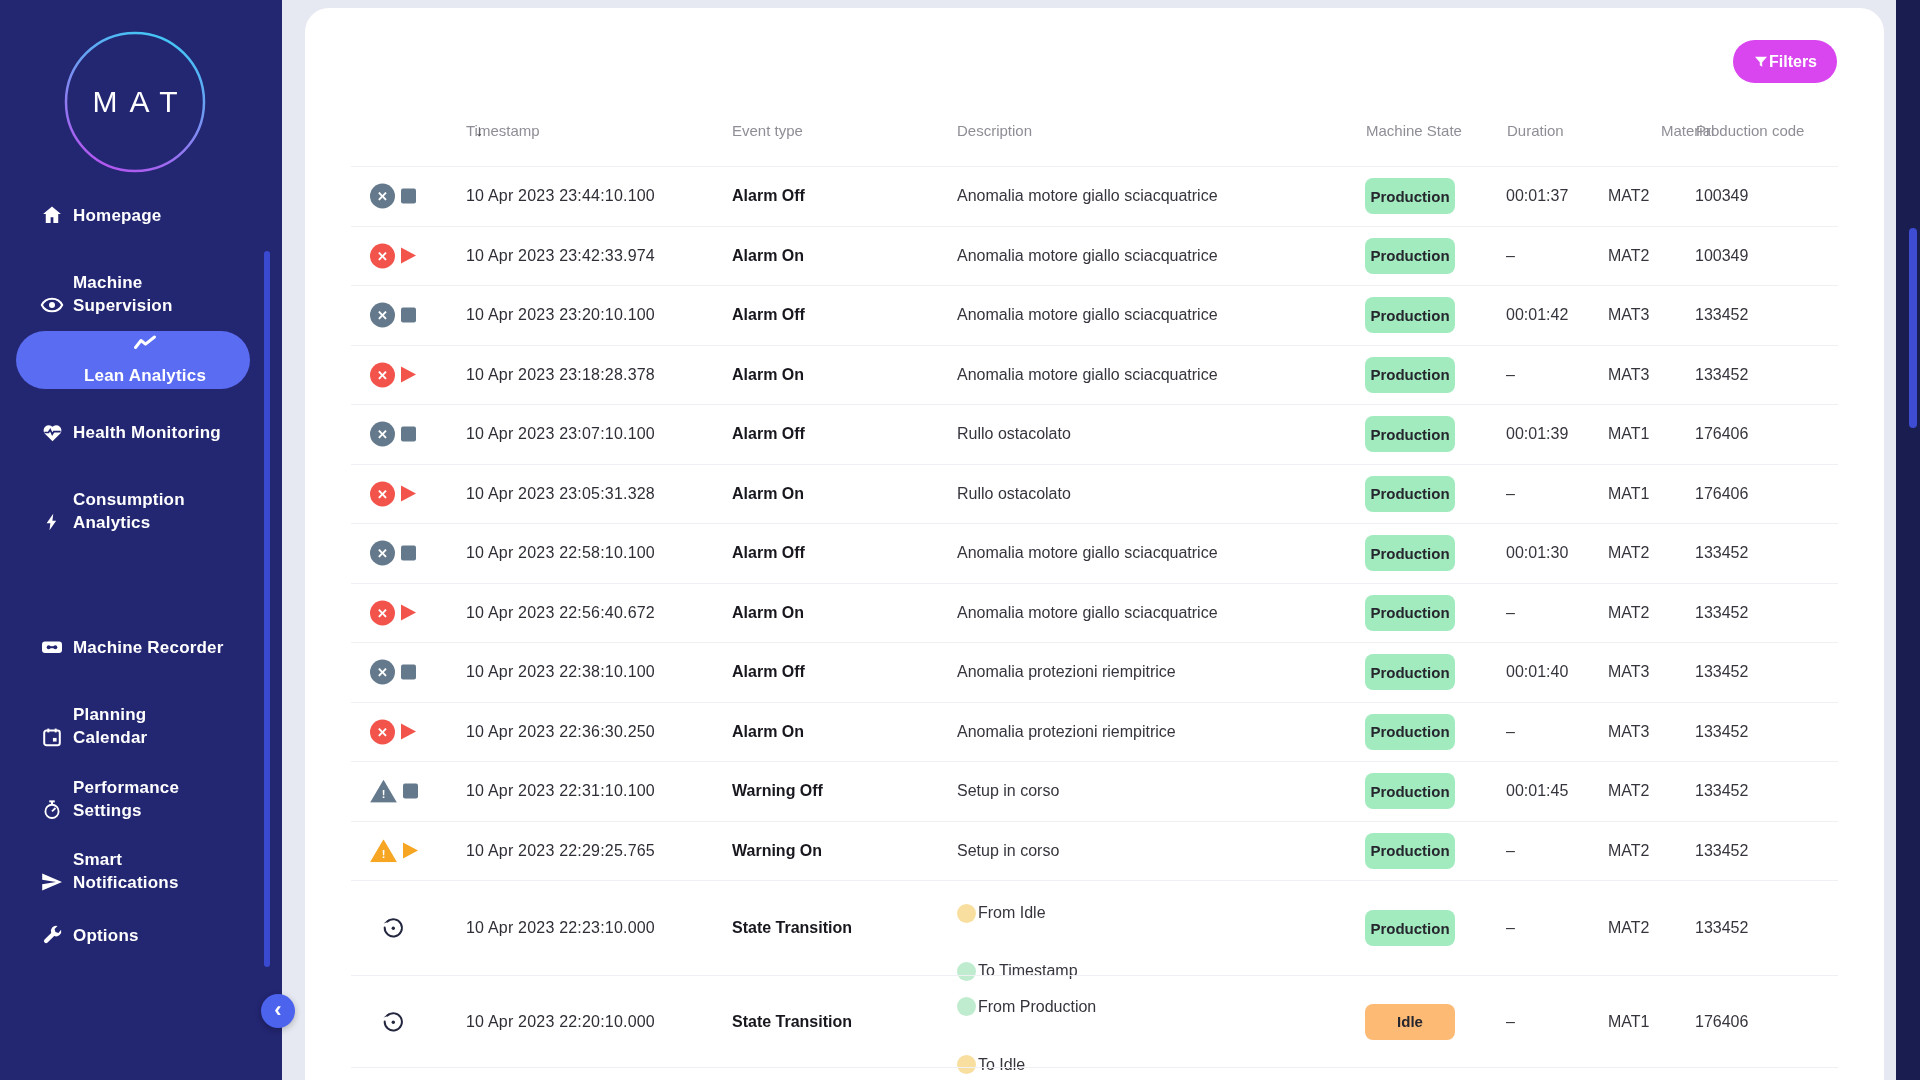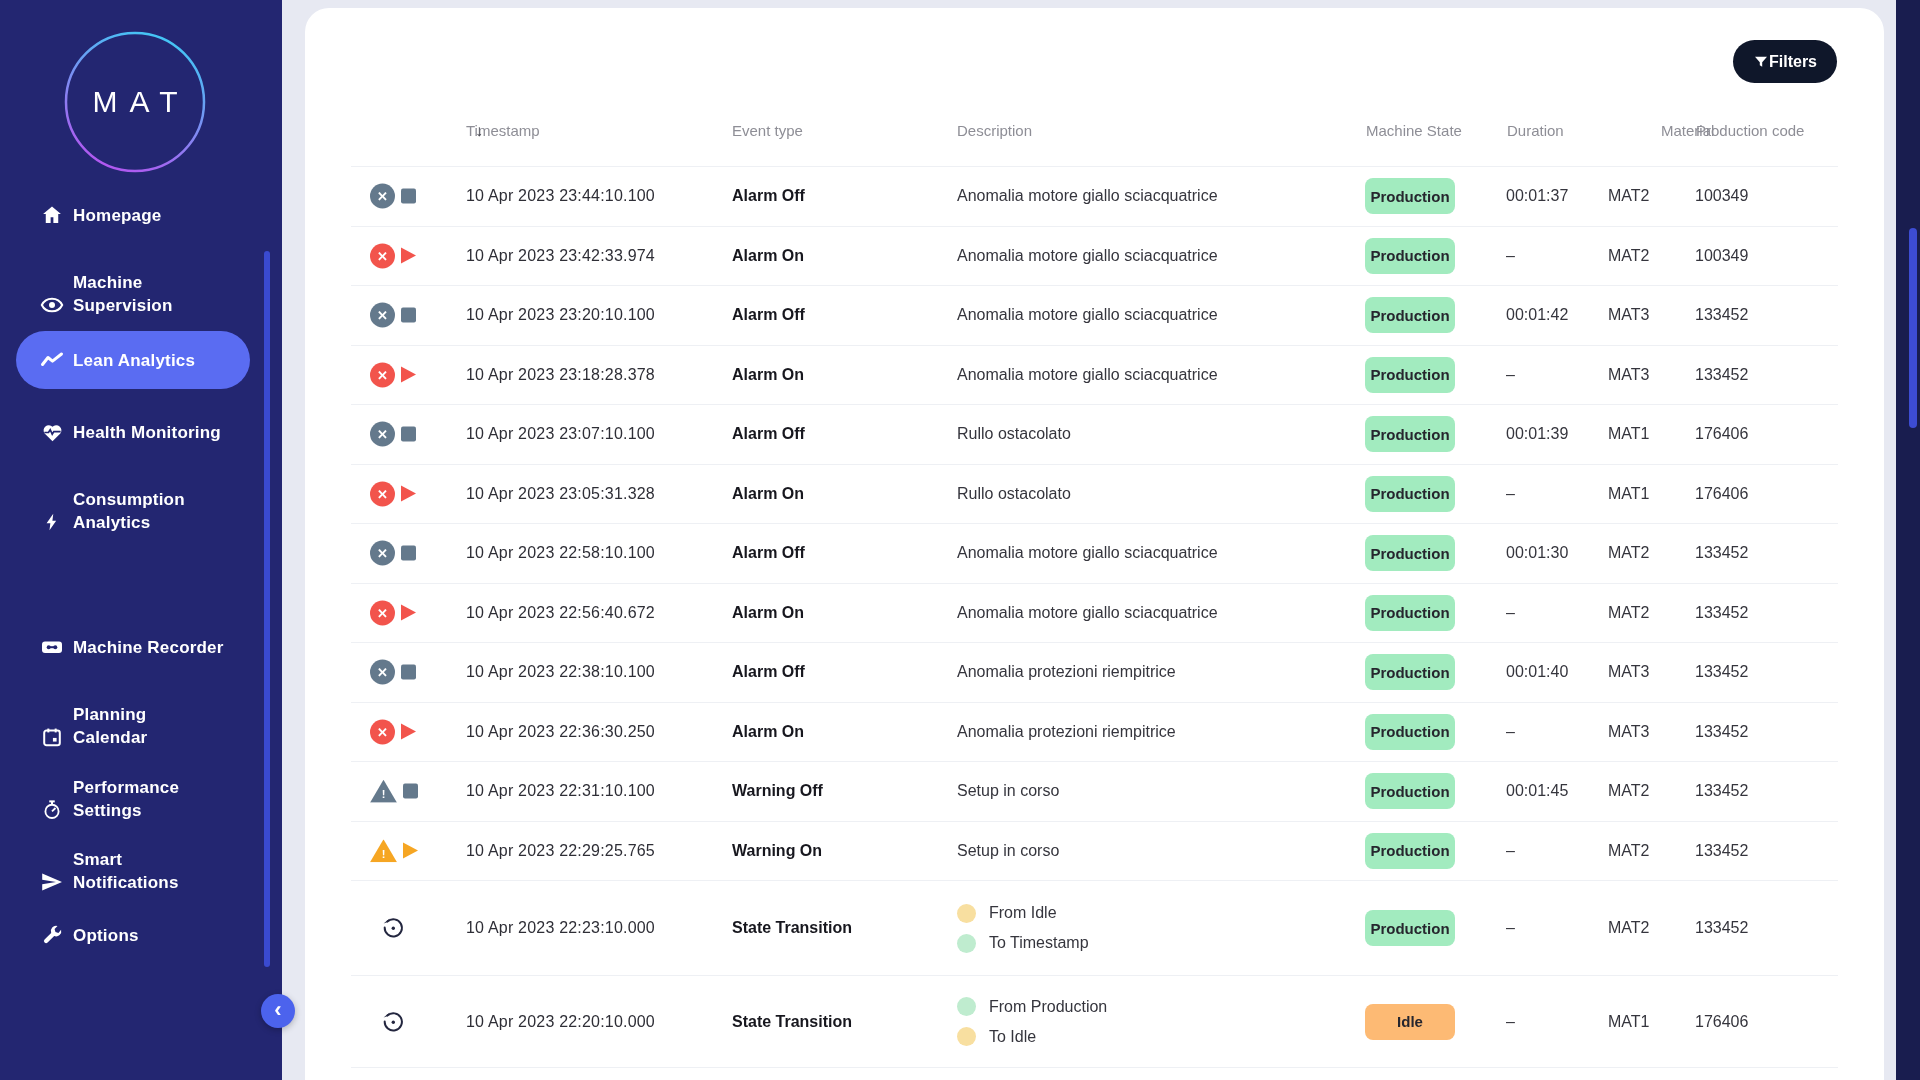--- a/index.html
+++ b/index.html
@@ -8,35 +8,35 @@
 
   
   .sidebar { position:absolute; left:0; top:0; width:282px; height:1080px; background:#232671; z-index:2; }
   .side-scrollbar { position:absolute; left:264px; top:251px; width:6px; height:716px; background:#3a4ad0; border-radius:3px; }
   .logo-wrap { position:absolute; left:63px; top:30px; width:144px; height:144px; }
   .nav-item { position:absolute; left:16px; width:234px; display:flex; align-items:center; gap:9px; padding-left:24px; color:#fff; cursor:pointer; }
   .nav-item .nicon { width:24px; height:24px; flex:0 0 24px; display:flex; align-items:center; justify-content:center; }
   .nav-item .nlabel { font-size:17px; font-weight:700; line-height:23px; white-space:pre-line; letter-spacing:.2px; }
   .nav-item.one { height:44px; }
   .nav-item.two { height:60px;align-items:flex-end; }
-  .nav-item.active { background:#5a6cf2; border-radius:29px; height:58px; }
+  .nav-item.active { background:#5a6cf2; border-radius:29px; height:58px;flex-direction:column; }
   .i0{top:193px}.i1{top:257px}.i2{top:331px}.i3{top:410px}.i4{top:474px}.i5{top:553px}
   .i6{top:625px}.i7{top:689px}.i8{top:762px}.i9{top:834px}.i10{top:913px}
   .device-card { position:absolute; left:24px; top:982px; width:220px; height:82px; background:#3b4290; border-radius:14px; padding:14px 20px; cursor:pointer; }
   .device-card .dlabel { font-size:13px; color:#c9cef1; }
   .device-card .dvalue { font-size:16.5px; color:#ffffff; margin-top:7px; }
   .collapse-btn { position:absolute; left:261px; top:994px; width:34px; height:34px; border-radius:50%;
     background:#4c63ed; color:#fff; display:flex; align-items:center; justify-content:center; z-index:5;
     cursor:pointer; box-shadow:0 2px 6px rgba(0,0,0,.25); }
   .collapse-btn::after { content:"‹"; font-size:22px; font-weight:700; line-height:1; margin-top:-3px; }
 
   
   .main-card { position:absolute; left:305px; top:8px; width:1579px; height:1072px; background:#fff; border-radius:24px 24px 0 0; z-index:1; }
   .filters-btn { position:absolute; left:1428px; top:32px; width:104px; height:43px; border-radius:22px; border:none;
-    background:#0f172a; color:#fff; font-family:inherit; font-size:16px; font-weight:700;
+    background:#d946ef; color:#fff; font-family:inherit; font-size:16px; font-weight:700;
     display:flex; align-items:center; justify-content:center; gap:0; cursor:pointer; }
 
   
   .thead { position:absolute; left:0; top:114px; width:100%; height:24px; font-size:15px; color:#8e8e96;padding-left:31px; }
   .thead span { position:absolute; top:0; white-space:nowrap; cursor:pointer; }
   .h-ts{left:161px}.h-ev{left:427px}.h-desc{left:652px}.h-ms{left:1061px}.h-dur{left:1202px}.h-mat{left:1356px}.h-code{left:1391px}
   .sort-icon { margin-left:9px; color:#4a4a52; font-weight:700; font-size:16px; }
   .sort-icon::after{ content:"↓"; }
 
   
@@ -49,21 +49,21 @@
   .c-icons { left:19px; display:flex; align-items:center; gap:6px; }
   .c-ts   { left:115px; color:#2e2e36; letter-spacing:.2px; }
   .c-ev   { left:381px; font-weight:700; color:#17171e; }
   .c-desc { left:606px; }
   .c-dur  { left:1155px; }
   .c-mat  { left:1257px; }
   .c-code { left:1344px; }
   .badge { position:absolute; left:1014px; top:50%; transform:translateY(-50%); width:90px; height:36px;
     border-radius:8px; display:flex; align-items:center; justify-content:center;
     font-size:15px; font-weight:700; color:#26262e; }
-  .dline { display:flex; align-items:center; gap:13px; height:30px; font-size:16px; color:#35353d; }
+  .dline { display:flex; align-items:center; gap:2px; height:30px; font-size:16px; color:#35353d;margin-top:28px; }
   .dot { width:19px; height:19px; border-radius:50%; flex:0 0 19px; }
 
   
   .ic-circle { width:25px; height:25px; border-radius:50%; display:flex; align-items:center; justify-content:center;
     color:#fff; font-size:13px; font-weight:700; line-height:1; }
   .ic-square { width:15px; height:15px; border-radius:2px; }
   .ic-play { width:0; height:0; border-style:solid; border-width:8.5px 0 8.5px 15px; border-color:transparent transparent transparent currentColor; }
   .ic-tri { width:27px; height:23px; clip-path:polygon(50% 0,100% 100%,0 100%); display:flex; align-items:flex-end;
     justify-content:center; color:#fff; font-weight:700; font-size:11px; line-height:1; padding-bottom:3px; }
   .ic-history { margin-left:12px; display:flex; }

